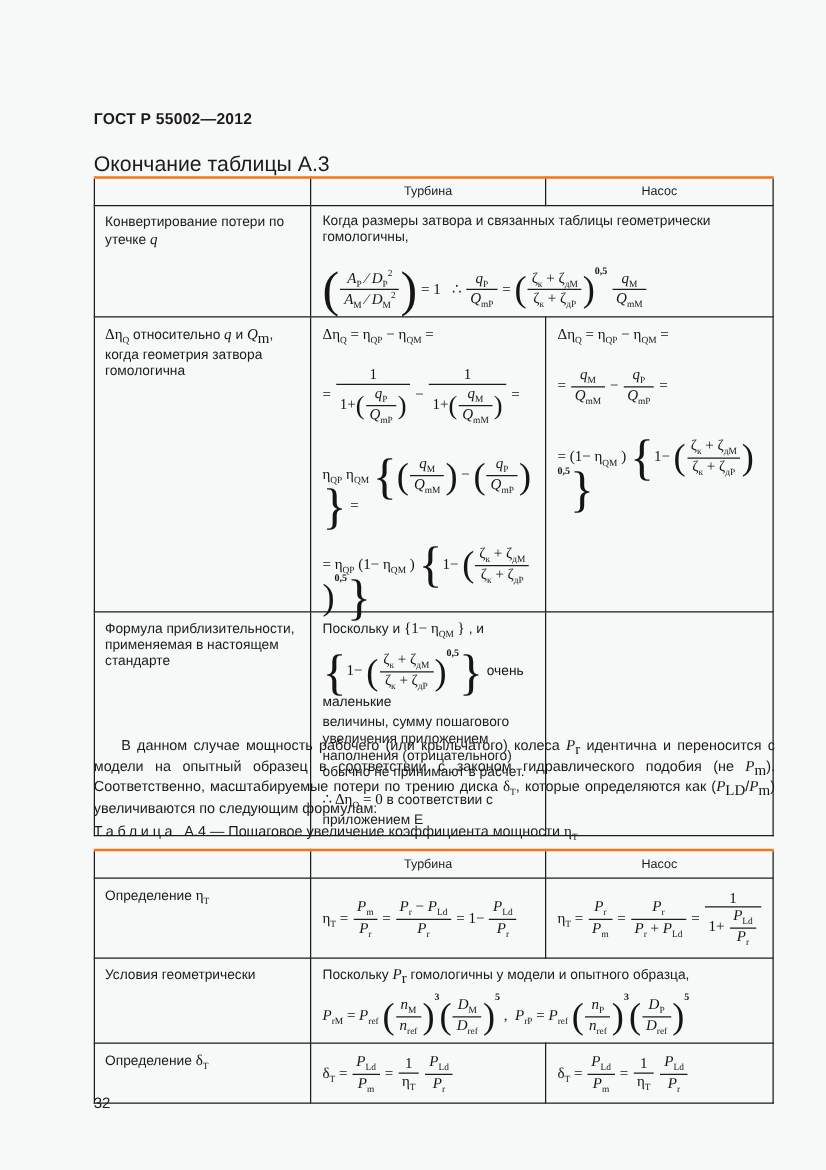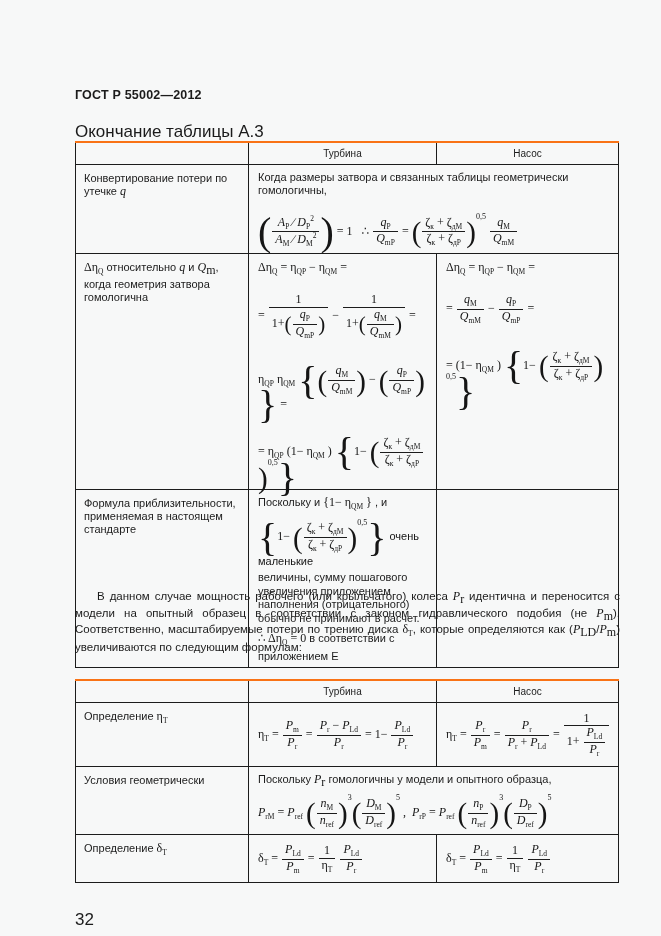--- a/index.html
+++ b/index.html
@@ -2,42 +2,42 @@
 <html><head>
 <meta charset="utf-8">
 <style>
   html,body{margin:0;padding:0;}
   body{background:#eceff1;}
   #page{position:relative;width:661px;height:936px;background:#f7f8f8;color:#1b1b1b;
         font-family:"Liberation Sans",sans-serif;overflow:hidden;}
   .abs{position:absolute;margin-top:32px;}
   .doc-header{left:75px;top:56px;font-size:12.5px;font-weight:bold;letter-spacing:.2px;}
   .tbl-cap{left:75px;top:90px;font-size:17px;}
-  .pageno{left:75px;top:878px;font-size:17px;}
+  .pageno{left:75px;top:843px;font-size:12px;}
 
   table.gost{border-collapse:collapse;table-layout:fixed;border-top:2px solid #f97316;}
   table.gost td{border:1px solid #1c1c1c;vertical-align:top;overflow:visible;}
   table.gost td.hc{text-align:center;vertical-align:middle;font-size:10px;padding:2px;}
   table.gost td.lab{font-size:11px;line-height:13px;padding:7px 6px 20px 8px;}
   table.gost td.cnt{padding:6px 6px 4px 9px;}
   table.gost td.mid{vertical-align:middle;}
   tr.h22{height:22px;} tr.h86{height:86px;} tr.h180{height:180px;} tr.h152{height:152px;}
   tr.h64{height:64px;} tr.h62{height:62px;} tr.h48{height:48px;}
 
   .txt{font-size:11px;line-height:13.5px;font-family:"Liberation Sans",sans-serif;}
   .m{font-family:"Liberation Serif",serif;font-size:12px;color:#151515;}
   .m i{font-style:italic;}
   .m sub{font-size:7.5px;}
   .m sup{font-size:7.5px;}
   .fr{display:inline-block;vertical-align:middle;text-align:center;line-height:1.12;margin:0 1px;}
   .fr .n{display:block;border-bottom:1px solid #1c1c1c;padding:0 3px;}
   .fr .d{display:block;padding:0 3px;}
   .px{display:inline-block;vertical-align:middle;line-height:0;font-family:"Liberation Serif",serif;font-weight:400;}
   .p22{font-size:21px;} .p30{font-size:29px;} .p40{font-size:40px;}
-  sup.hi{font-size:8px;position:relative;top:-11px;}
+  sup.hi{font-size:8px;position:relative;top:-11px;font-weight:bold;}
   .fline{margin-top:17px;}
   .fline2{margin-top:24px;}
   .sp{letter-spacing:3px;}
 
   .sect{left:75px;top:558px;width:545px;}
   .sect .hd{font-size:11.5px;font-weight:bold;text-indent:22px;margin:0 0 1px 0;}
   .sect .par{font-size:11.5px;line-height:13.4px;text-align:justify;text-indent:22px;margin:0;}
   .cap4{left:75px;top:626px;font-size:11.5px;}
 </style>
 </head>
@@ -92,20 +92,21 @@
           </td>
       <td class="cnt"></td>
     </tr>
   </tbody>
     </table>
 
   <div class="abs sect">
     <p class="par">В данном случае мощность рабочего (или крыльчатого) колеса <i class="m">P</i><sub class="m">r</sub> идентична и переносится с модели на опытный образец в соответствии с законом гидравлического подобия (не <i class="m">P</i><sub class="m">m</sub>). Соответственно, масштабируемые потери по трению диска <span class="m">δ<sub>T</sub></span>, которые определяются как (<i class="m">P</i><sub class="m">LD</sub>/<i class="m">P</i><sub class="m">m</sub>) увеличиваются по следующим формулам:</p>
   </div>
 
+  <div class="abs cap4"><span class="sp">Таблица</span>&nbsp; А.4 — Пошаговое увеличение коэффициента мощности <span class="m">η<sub>T</sub></span></div>
 
   <table class="gost abs" style="left:75px;top:647px;width:543px;">
     <colgroup>
         <col style="width:173px">
         <col style="width:188px">
         <col style="width:182px">
       </colgroup>
     <tbody>
         <tr class="h22">
       <td class="hc"></td>

